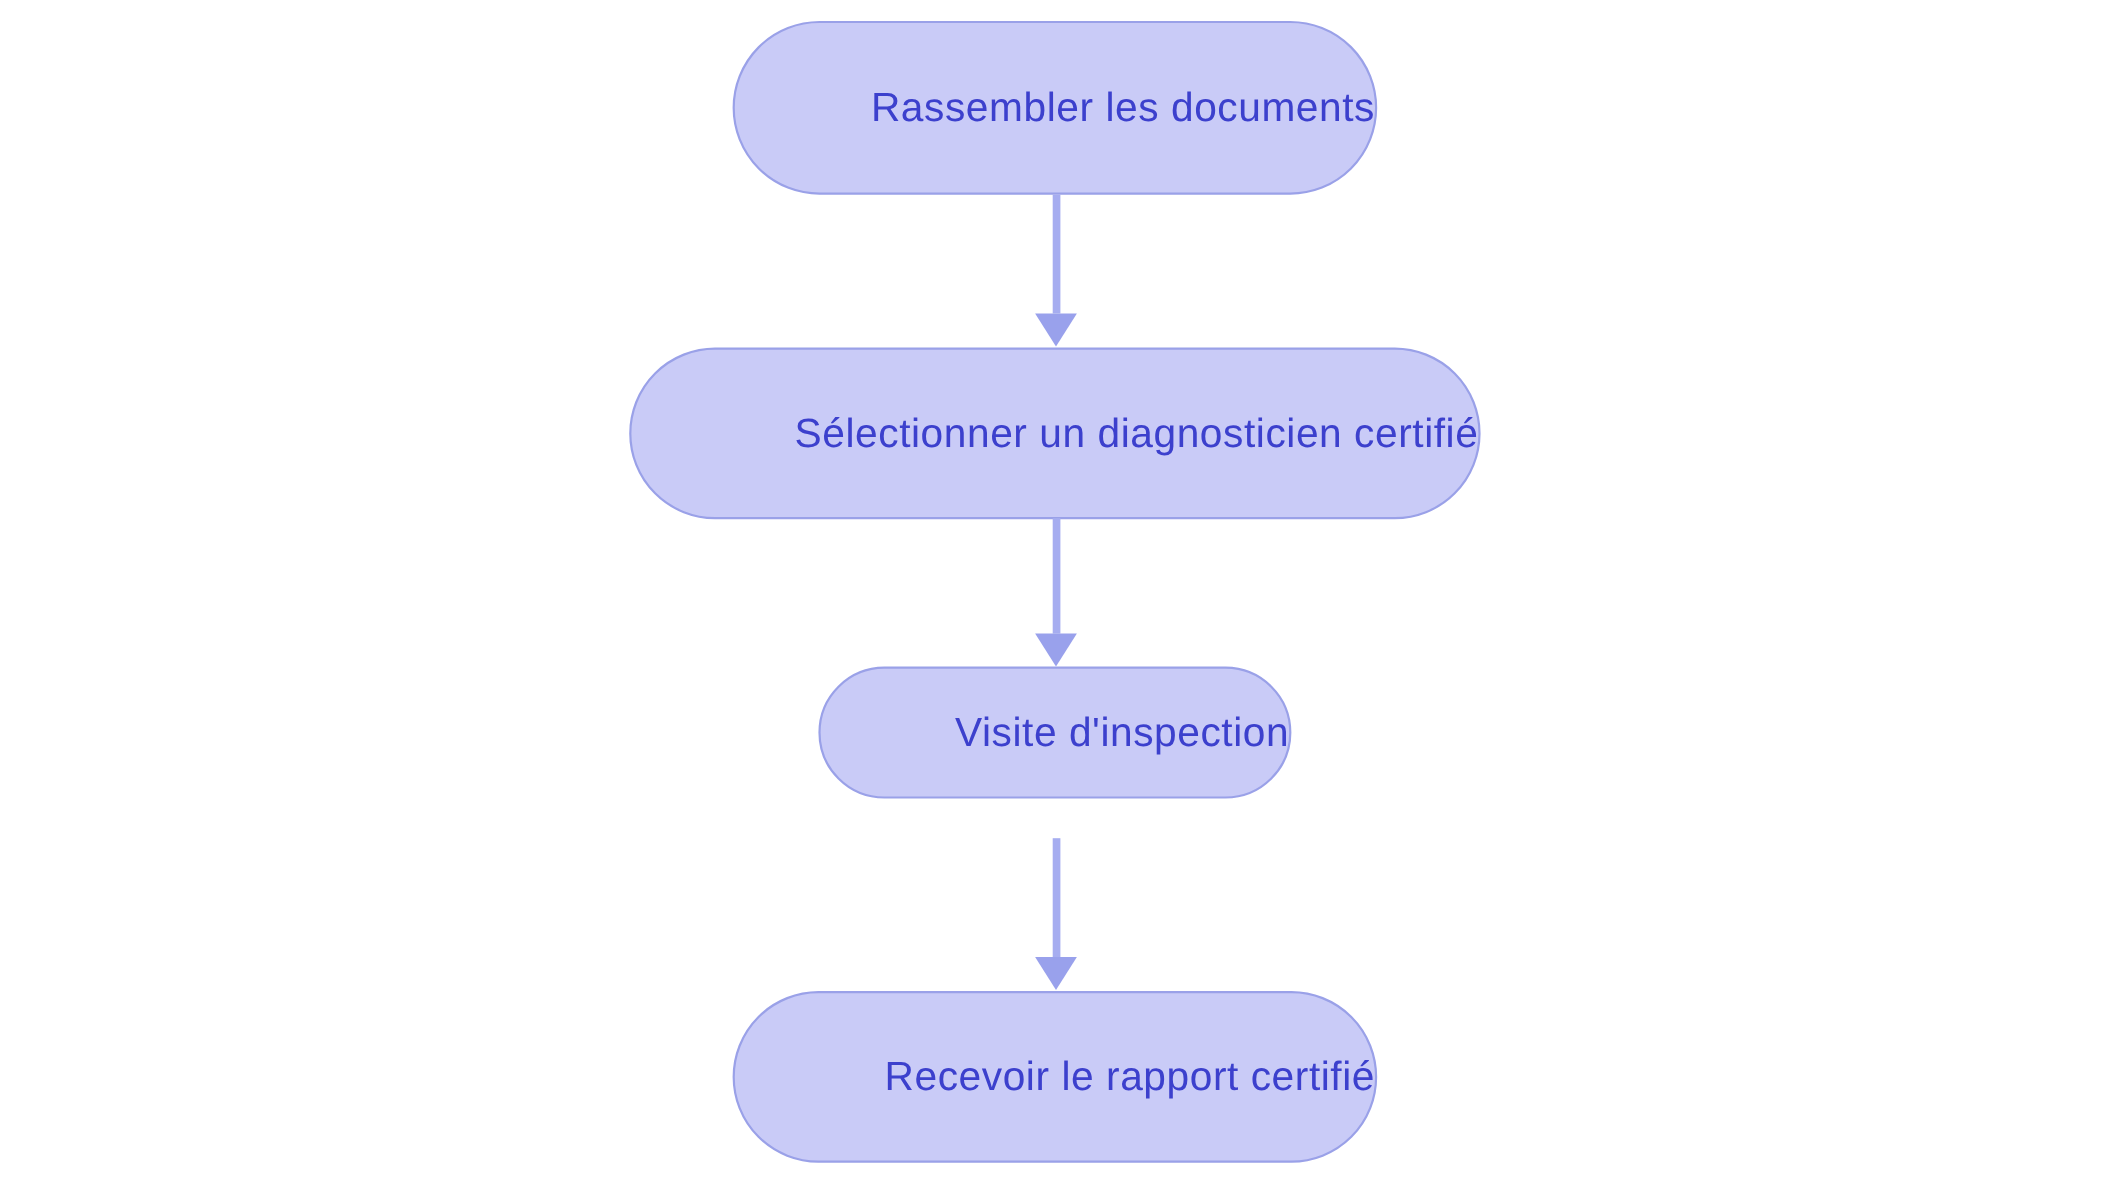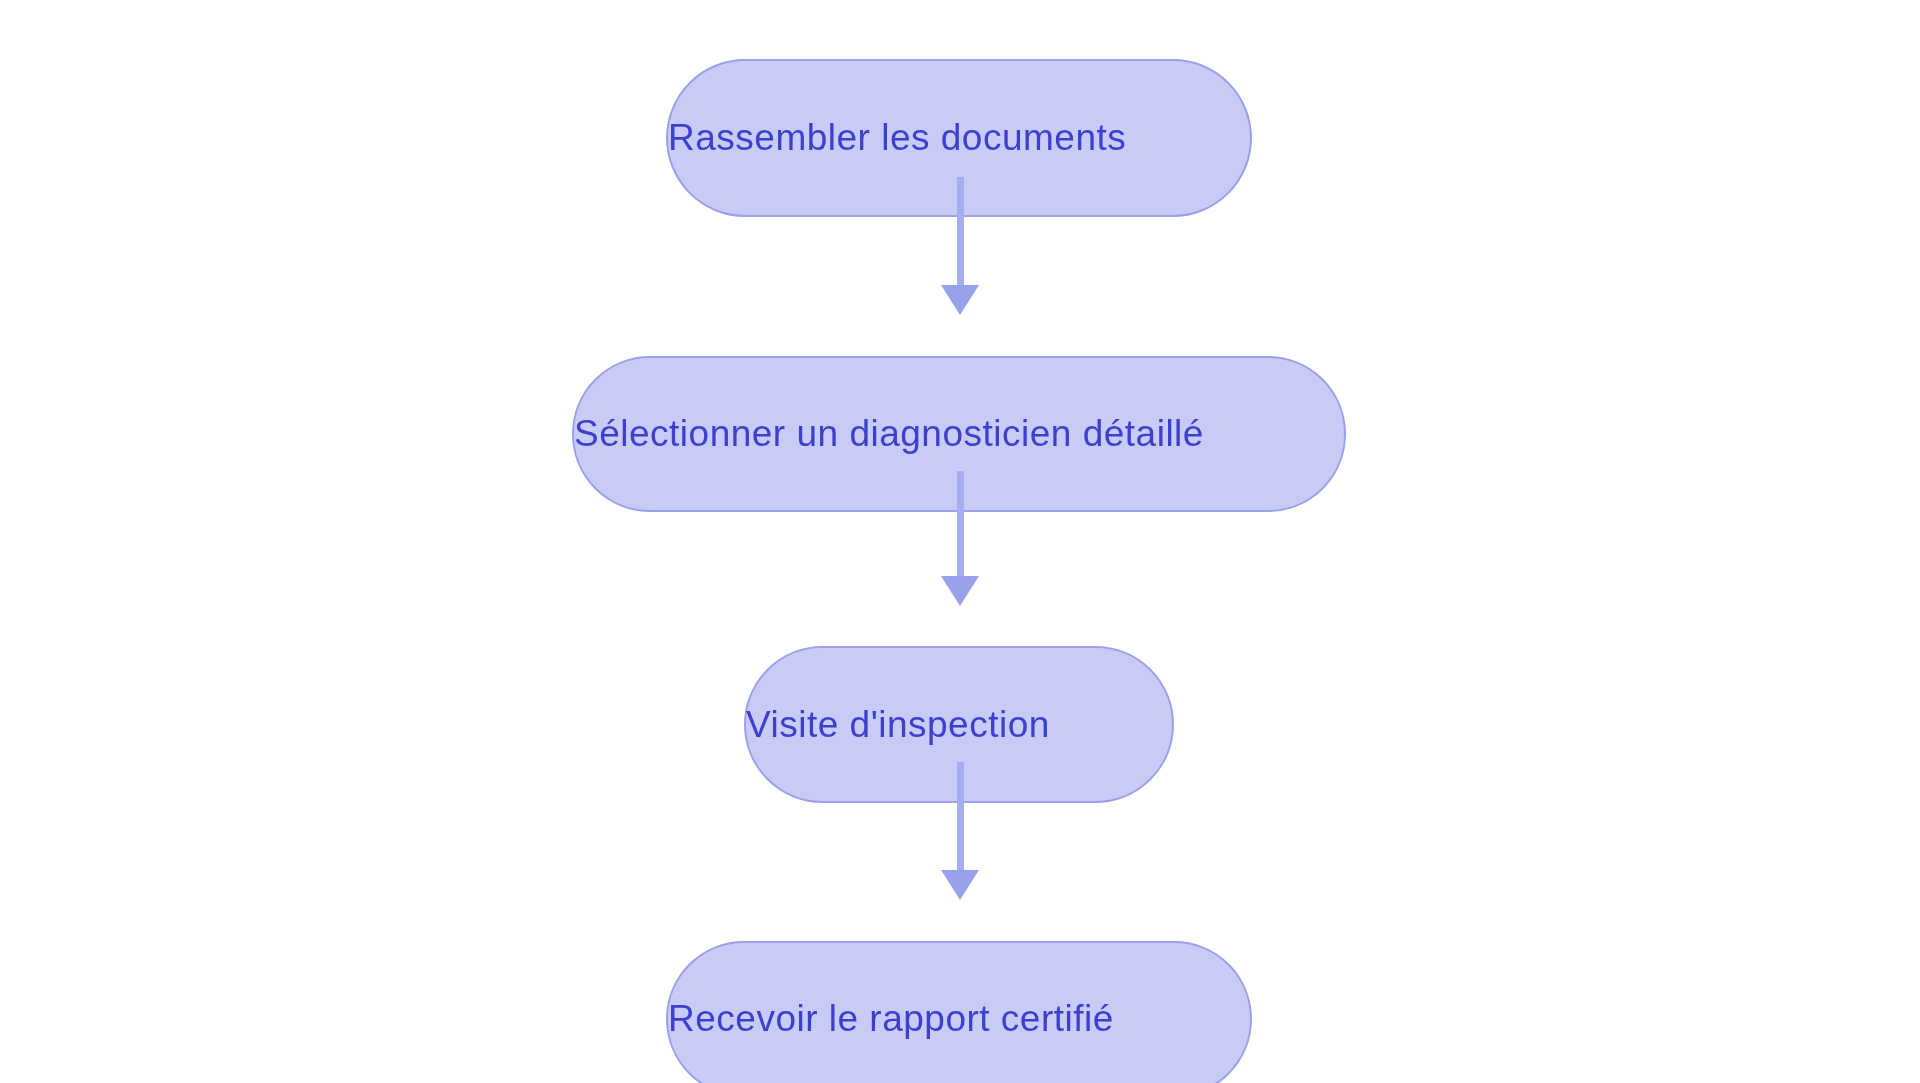--- a/index.html
+++ b/index.html
@@ -12,35 +12,34 @@
     width: 1920px;
     height: 1083px;
     background: var(--background, #ffffff);
     font-family: "Liberation Sans", sans-serif;
     overflow: hidden;
   }
   .node {
     position: absolute;
     display: flex;
     align-items: center;
-    justify-content: flex-start;
+    justify-content: flex-end;
     box-sizing: border-box;
     background: var(--node-fill, #c9cbf7);
     border: 2.5px solid var(--node-border, #9aa1e8);
     border-radius: 80px;
     color: var(--node-text, #3c40cd);
     font-size: 37px;
     letter-spacing: 0.5px;
     white-space: nowrap;
     text-align: center;
-    margin-top: 40px;
   }
   #node-1 { left: 666px; top: 19px;  width: 586px; height: 158px; }
   #node-2 { left: 572px; top: 316px; width: 774px; height: 156px; }
-  #node-3 { left: 744px; top: 606px; width: 430px; height: 157px; }
+  #node-3 { left: 744px; top: 606px; width: 430px; height: 120px; }
   #node-4 { left: 666px; top: 901px; width: 586px; height: 156px; }
 
   .arrow {
     position: absolute;
     width: 38px;
     display: flex;
     flex-direction: column;
     align-items: center;
   }
   .arrow .stem {
@@ -67,21 +66,21 @@
   <div class="node" id="node-1">
     <span>Rassembler les documents</span>
   </div>
 
   <div class="arrow" id="arrow-1">
     <div class="stem"></div>
     <div class="head"></div>
   </div>
 
   <div class="node" id="node-2">
-    <span>Sélectionner un diagnosticien détaillé</span>
+    <span>Sélectionner un diagnosticien certifié</span>
   </div>
 
   <div class="arrow" id="arrow-2">
     <div class="stem"></div>
     <div class="head"></div>
   </div>
 
   <div class="node" id="node-3">
     <span>Visite d'inspection</span>
   </div>

